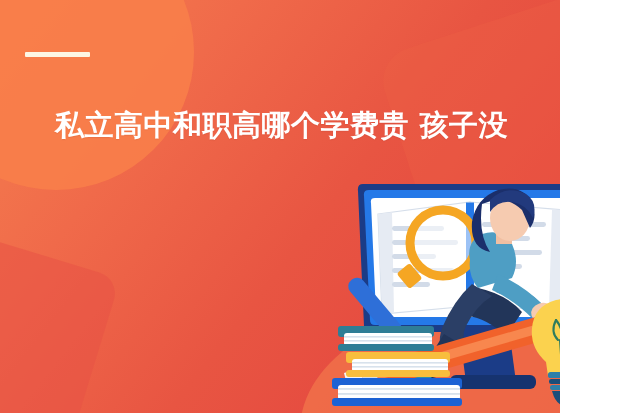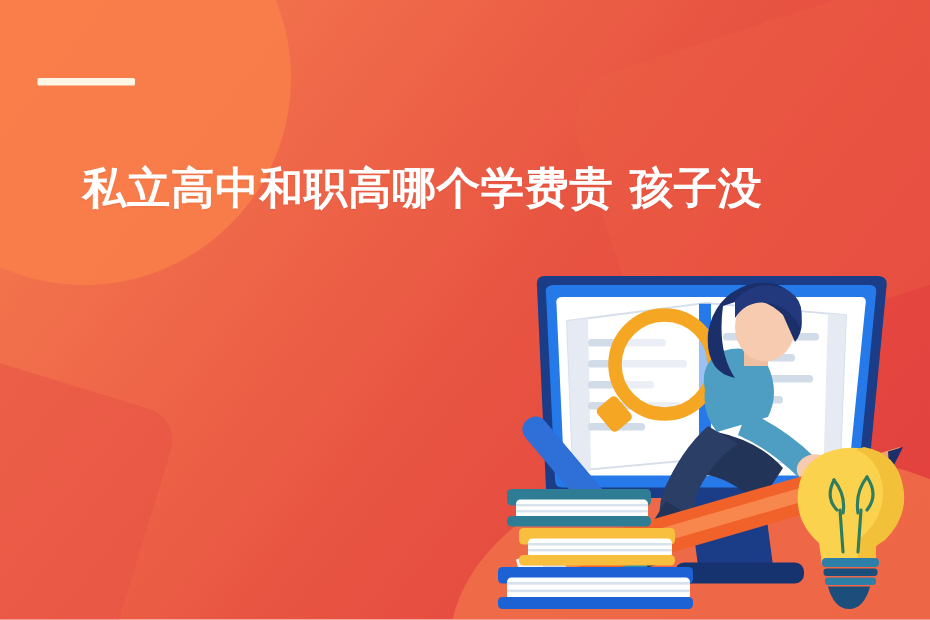--- a/index.html
+++ b/index.html
@@ -7,21 +7,21 @@
     margin: 0;
     padding: 0;
     background: #ffffff;
   }
   body {
     font-family: "Liberation Sans", sans-serif;
   }
 
   #banner {
     position: relative;
-    width: 620px;
+    width: 560px;
     height: 413px;
     overflow: hidden;
     background: #e8503f;
   }
 
   
   .bg-gradient {
     position: absolute;
     left: 0; top: 0;
     width: 620px; height: 413px;

